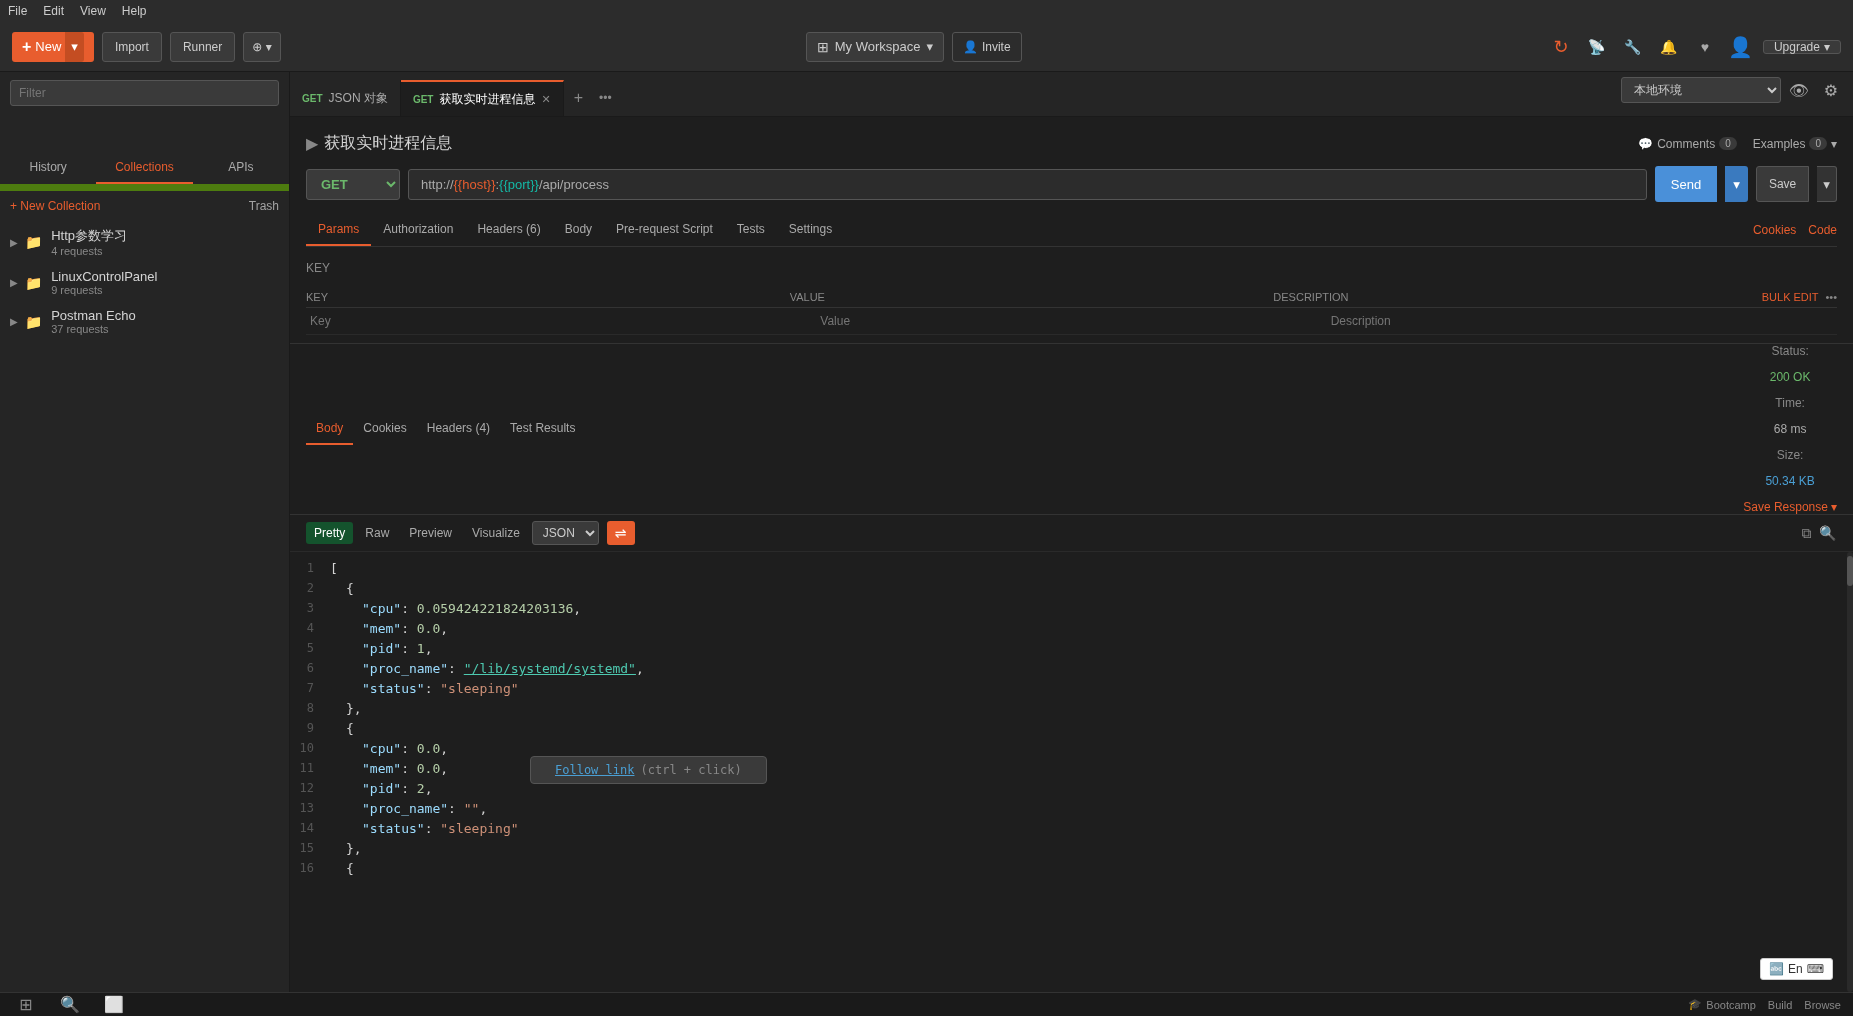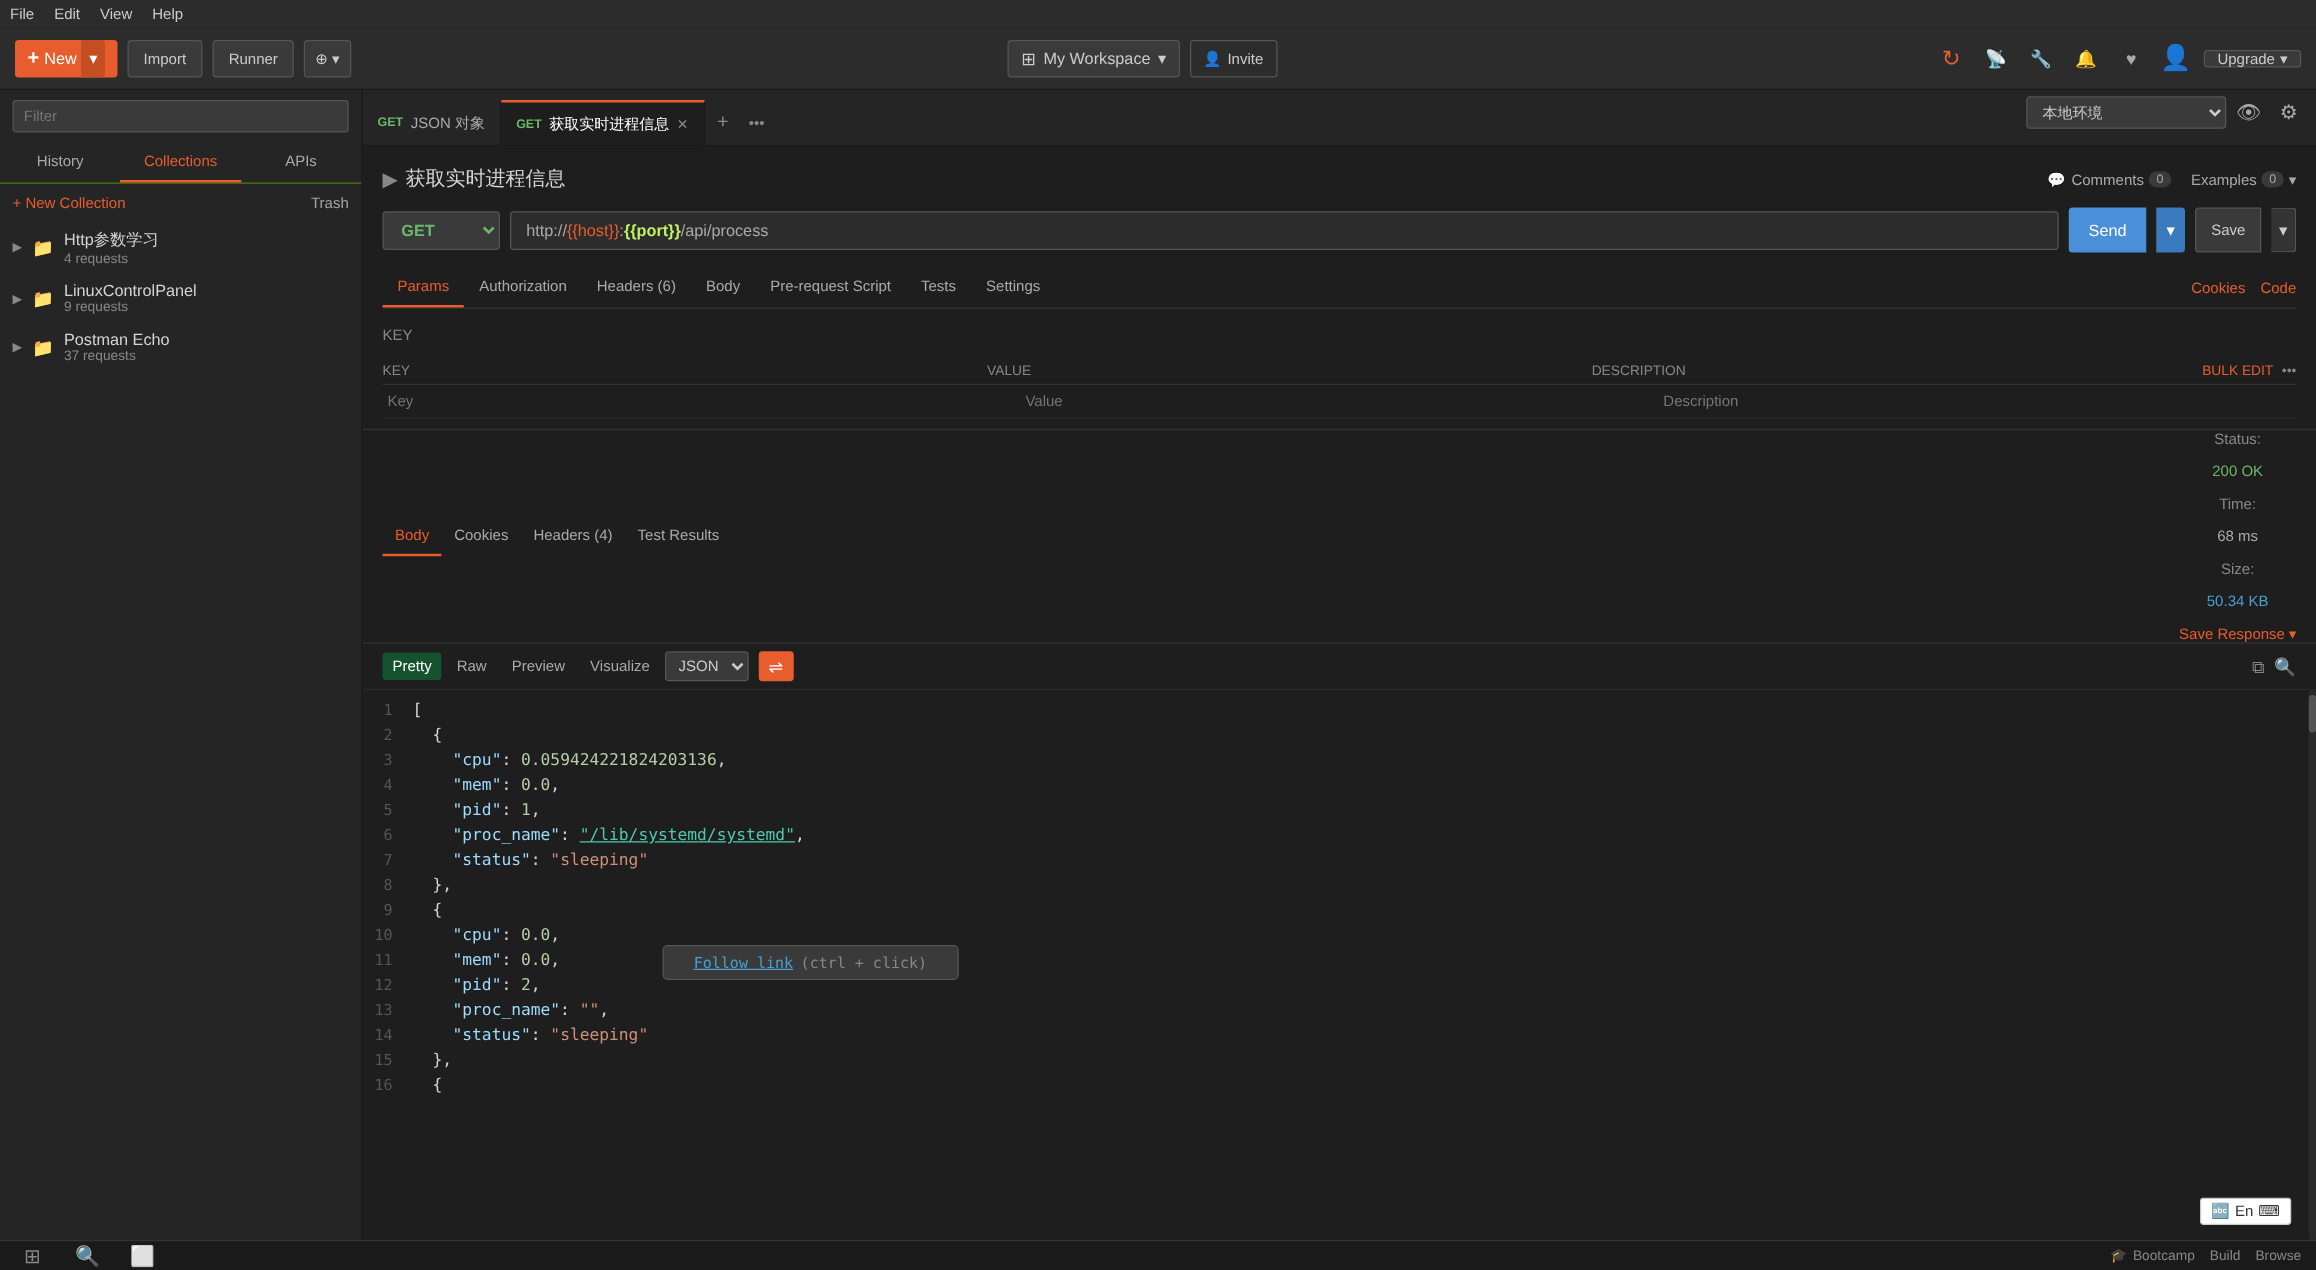--- a/index.html
+++ b/index.html
@@ -22,21 +22,21 @@
     .upgrade-btn { background: #3a3a3a; color: #ccc; border: 1px solid #555; border-radius: 3px; height: 14px; padding: 0 10px; cursor: pointer; font-size: 12px; display: flex; align-items: center; gap: 4px; }
     .sync-icon { color: #e85d2e; font-size: 18px; }
 
     
     .main-layout { display: flex; height: calc(1016px - 22px - 50px - 24px); }
 
     
     .sidebar { width: 290px; background: #252525; border-right: 1px solid #1a1a1a; display: flex; flex-direction: column; }
     .sidebar-search { padding: 8px 10px; }
     .sidebar-search input { width: 100%; background: #3a3a3a; border: 1px solid #555; border-radius: 3px; color: #ccc; padding: 5px 8px; font-size: 12px; }
-    .sidebar-tabs { display: flex; border-bottom: 1px solid #4d7c0f; }
+    .sidebar-tabs { display: flex; border-bottom: 7px solid #4d7c0f; margin-top: 38px; }
     .sidebar-tab { flex: 1; text-align: center; padding: 8px 4px; font-size: 12px; color: #aaa; cursor: pointer; border-bottom: 2px solid transparent; }
     .sidebar-tab.active { color: #e85d2e; border-bottom: 2px solid #e85d2e; }
     .sidebar-actions { display: flex; padding: 8px 10px; gap: 13px; }
     .new-collection-btn { color: #e85d2e; font-size: 12px; cursor: pointer; display: flex; align-items: center; gap: 4px; }
     .trash-btn { margin-left: auto; color: #a3a3a3; font-size: 12px; cursor: pointer; }
     .collection-item { padding: 6px 10px; display: flex; align-items: center; gap: 8px; cursor: pointer; }
     .collection-name { font-size: 13px; color: #d4d4d4; }
     .collection-count { font-size: 11px; color: #888; }
     .folder-icon { color: #888; font-size: 14px; }
     .chevron-icon { color: #888; font-size: 10px; }
@@ -294,21 +294,21 @@
           <option>GET</option>
           <option>POST</option>
           <option>PUT</option>
           <option>DELETE</option>
           <option>PATCH</option>
         </select>
         <div style="flex:1; background:#2c2c2c; border:1px solid #555; border-radius:3px; padding:7px 12px; font-size:13px; color:#d4d4d4; display:flex; align-items:center;">
           <span style="color:#aaa;">http://</span>
             <span style="color:#e85d2e;">{{host}}</span>
             <span style="color:#aaa;">:</span>
-            <span style="color:#bef264;font-weight:bold;">{{port}}</span>
+            <span style="color:#14b8a6;">{{port}}</span>
             <span style="color:#aaa;">/api/process</span>
         </div>
         <button class="send-btn">Send</button>
         <button class="send-arrow">▾</button>
         <button class="save-btn">Save</button>
         <button class="save-arrow">▾</button>
       </div>
 
       <div class="req-tabs">
         <div class="req-tab active">Params</div>

